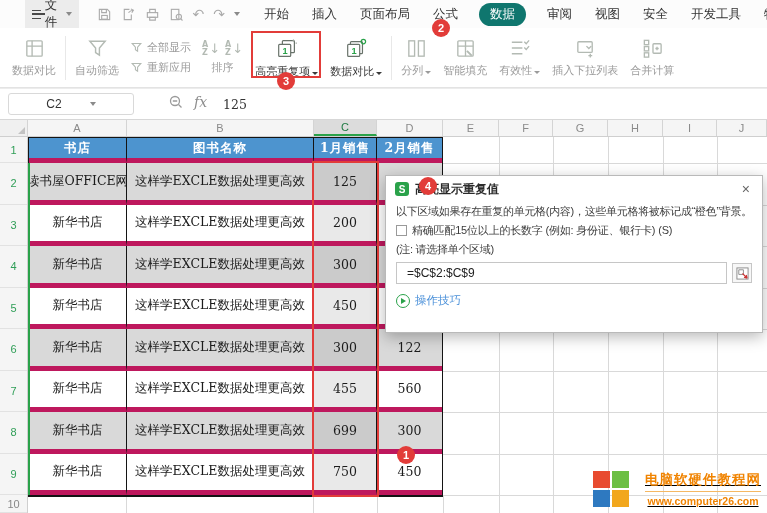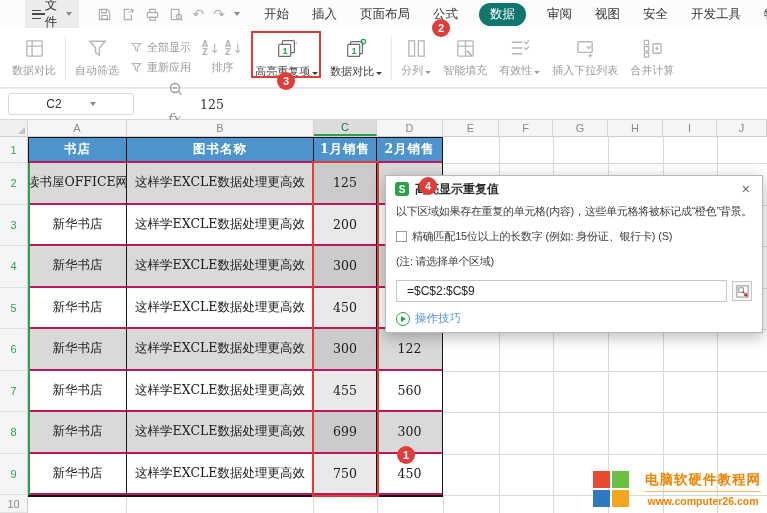--- a/index.html
+++ b/index.html
@@ -41,21 +41,21 @@
   .sorticon { display:flex; align-items:center; gap:1px; font-family:"DejaVu Sans", sans-serif; }
   .sorticon .lets { display:flex; flex-direction:column; font-size:8px; line-height:8px; font-weight:bold; }
   .sorticon .ar { font-size:13px; line-height:13px; }
 
   
   .fbar { position:absolute; left:0; top:88px; width:767px; height:32px; background:#fff;
           border-top:1px solid #ececec; border-bottom:1px solid #d7d7d7; display:flex; align-items:center; }
   .namebox { width:126px; height:22px; margin-left:8px; background:#fff; border:1px solid #d9d9d9;
              border-radius:3px; display:flex; align-items:center; justify-content:center; gap:28px;
              font-size:12px; color:#333; }
-  .fbicons { display:flex; align-items:flex-start; gap:10px; margin-left:34px; color:#9a9a9a;flex-direction:column; }
+  .fbicons { display:flex; align-items:flex-start; gap:10px; margin-left:34px; color:#9a9a9a; }
   .fx { font-family:"DejaVu Serif", serif; font-style:italic; font-size:14px; color:#8d8d8d; }
   .fvalue { margin-left:16px; font-size:12.5px; color:#333; font-family:"DejaVu Serif", serif; }
 
   
   .sheet { position:absolute; left:0; top:120px; width:767px; height:393px; background:#fff; }
   .colheads { position:absolute; left:0; top:0; height:17px; width:767px; display:flex;
               background:#f5f5f5; border-bottom:1px solid #cfcfcf; font-size:11px; color:#8a8a8a; }
   .ch { border-right:1px solid #d4d4d4; display:flex; align-items:center; justify-content:center; }
   .ch.corner { background:#f0f0f0; position:relative; }
   .ch.corner:after { content:""; position:absolute; right:2px; bottom:2px; border-left:7px solid transparent; border-bottom:7px solid #c3c3c3; }
@@ -64,39 +64,39 @@
               background:#f5f5f5; border-right:1px solid #cfcfcf; font-size:11px; }
   .rh { display:flex; align-items:center; justify-content:center; border-bottom:1px solid #e2e2e2; color:#2f9e57; }
   .rh.dim { color:#888; }
 
   .gridline { position:absolute; background:#d9d9d9; }
 
   
   .dtable { position:absolute; left:28px; top:17px; width:415px; border:1px solid #141414; border-bottom-width:2px;
             display:grid; grid-template-columns:98px 187px 63px 65px; grid-template-rows:25px repeat(8, 41.5px);
             font-family:"DejaVu Serif", serif; }
-  .cell { border-right:1px solid #141414; border-bottom:2px solid #be185d; display:flex;
+  .cell { border-right:1px solid #141414; border-bottom:5px solid #be185d; display:flex;
           align-items:center; justify-content:center; font-size:12.5px; color:#1c1c1c; overflow:hidden; white-space:nowrap; }
   .cell:nth-child(4n) { border-right:none; }
   .cell.hdr { background:#4d94cf; color:#fff; font-weight:bold; font-size:12.5px; letter-spacing:1px; }
   .cell.band { background:#d9d9d9; }
   .cell.cwhite { background:#e9e9e9; }
   .cell.cband { background:#cbcbcb; }
   .selline { position:absolute; left:28px; top:43px; width:2px; height:332px; background:#2aa24a; }
 
   
   .dialog { position:absolute; left:385px; top:175px; width:378px; height:158px; background:#fff;
             border:1px solid #b9b9b9; box-shadow:0 4px 14px rgba(0,0,0,.28); z-index:40;
             font-size:11px; color:#3d3d3d; }
   .dlg-title { height:26px; display:flex; align-items:center; padding:0 9px; gap:6px; }
   .wpslogo { width:14px; height:14px; background:#2aa24a; border-radius:3px; color:#fff; font-size:10px;
              font-weight:bold; display:flex; align-items:center; justify-content:center; }
   .dlg-title .t { font-size:12px; font-weight:600; color:#2b2b2b; }
   .dlg-close { margin-left:auto; font-size:14px; color:#666; padding:0 3px; }
-  .dlg-body { padding:2px 10px 0 10px; display:flex; flex-direction:column; gap:10px; }
+  .dlg-body { padding:2px 10px 0 10px; display:flex; flex-direction:column; gap:4px; }
   .dline { white-space:nowrap; letter-spacing:-0.3px; }
   .cbrow { display:flex; align-items:center; gap:5px; white-space:nowrap; letter-spacing:-0.2px; }
   .cbox { width:11px; height:11px; border:1px solid #9a9a9a; background:#fff; flex:none; }
   .rangerow { display:flex; align-items:center; gap:5px; margin-top:1px; }
   .rangeinput { flex:1; height:22px; border:1px solid #c6c6c6; background:#fff; display:flex;
                 align-items:center; padding:0 10px; font-size:12px; color:#222; }
   .rangebtn { width:20px; height:20px; border:1px solid #c6c6c6; background:#f7f7f7;
               display:flex; align-items:center; justify-content:center; }
   .dlg-foot { display:flex; align-items:center; padding:9px 10px 0 10px; }
   .tips { display:flex; align-items:center; gap:5px; color:#4a90d9; font-size:11.5px; }
@@ -109,21 +109,21 @@
   .btn.ok { width:64px; border:1px solid #4a86d8; box-shadow:inset 0 0 0 1px #4a86d8; }
   .btn.cancel { width:58px; border:1px solid #c5c5c5; }
 
   
   .redbox { position:absolute; border:2px solid #e23c39; z-index:30; }
   .stepdot { position:absolute; width:18px; height:18px; background:#e23c39; border-radius:50%;
              color:#fff; font-size:11px; font-weight:bold; display:flex; align-items:center;
              justify-content:center; z-index:50; }
 
   
-  .wmark { position:absolute; right:6px; bottom:6px; display:flex; align-items:center; gap:16px; z-index:20; }
+  .wmark { position:absolute; right:6px; bottom:6px; display:flex; align-items:center; gap:16px; z-index:20;text-decoration:underline; }
   .wlogo { display:grid; grid-template-columns:17px 17px; grid-template-rows:17px 17px; gap:2px; }
   .wlogo i { display:block; }
   .wl-red { background:#e84b2f; } .wl-green { background:#6cbf44; }
   .wl-blue { background:#2e79c0; } .wl-yellow { background:#f2a71d; }
   .wtext { display:flex; flex-direction:column; }
   .wtitle { color:#f08300; font-size:13.5px; font-weight:bold; letter-spacing:1px; }
   .wurl { color:#f08300; font-size:10.5px; font-weight:bold; border-top:1px solid #f5b863; margin-top:2px; padding-top:3px; text-align:center; }
 </style>
 </head>
 <body>

